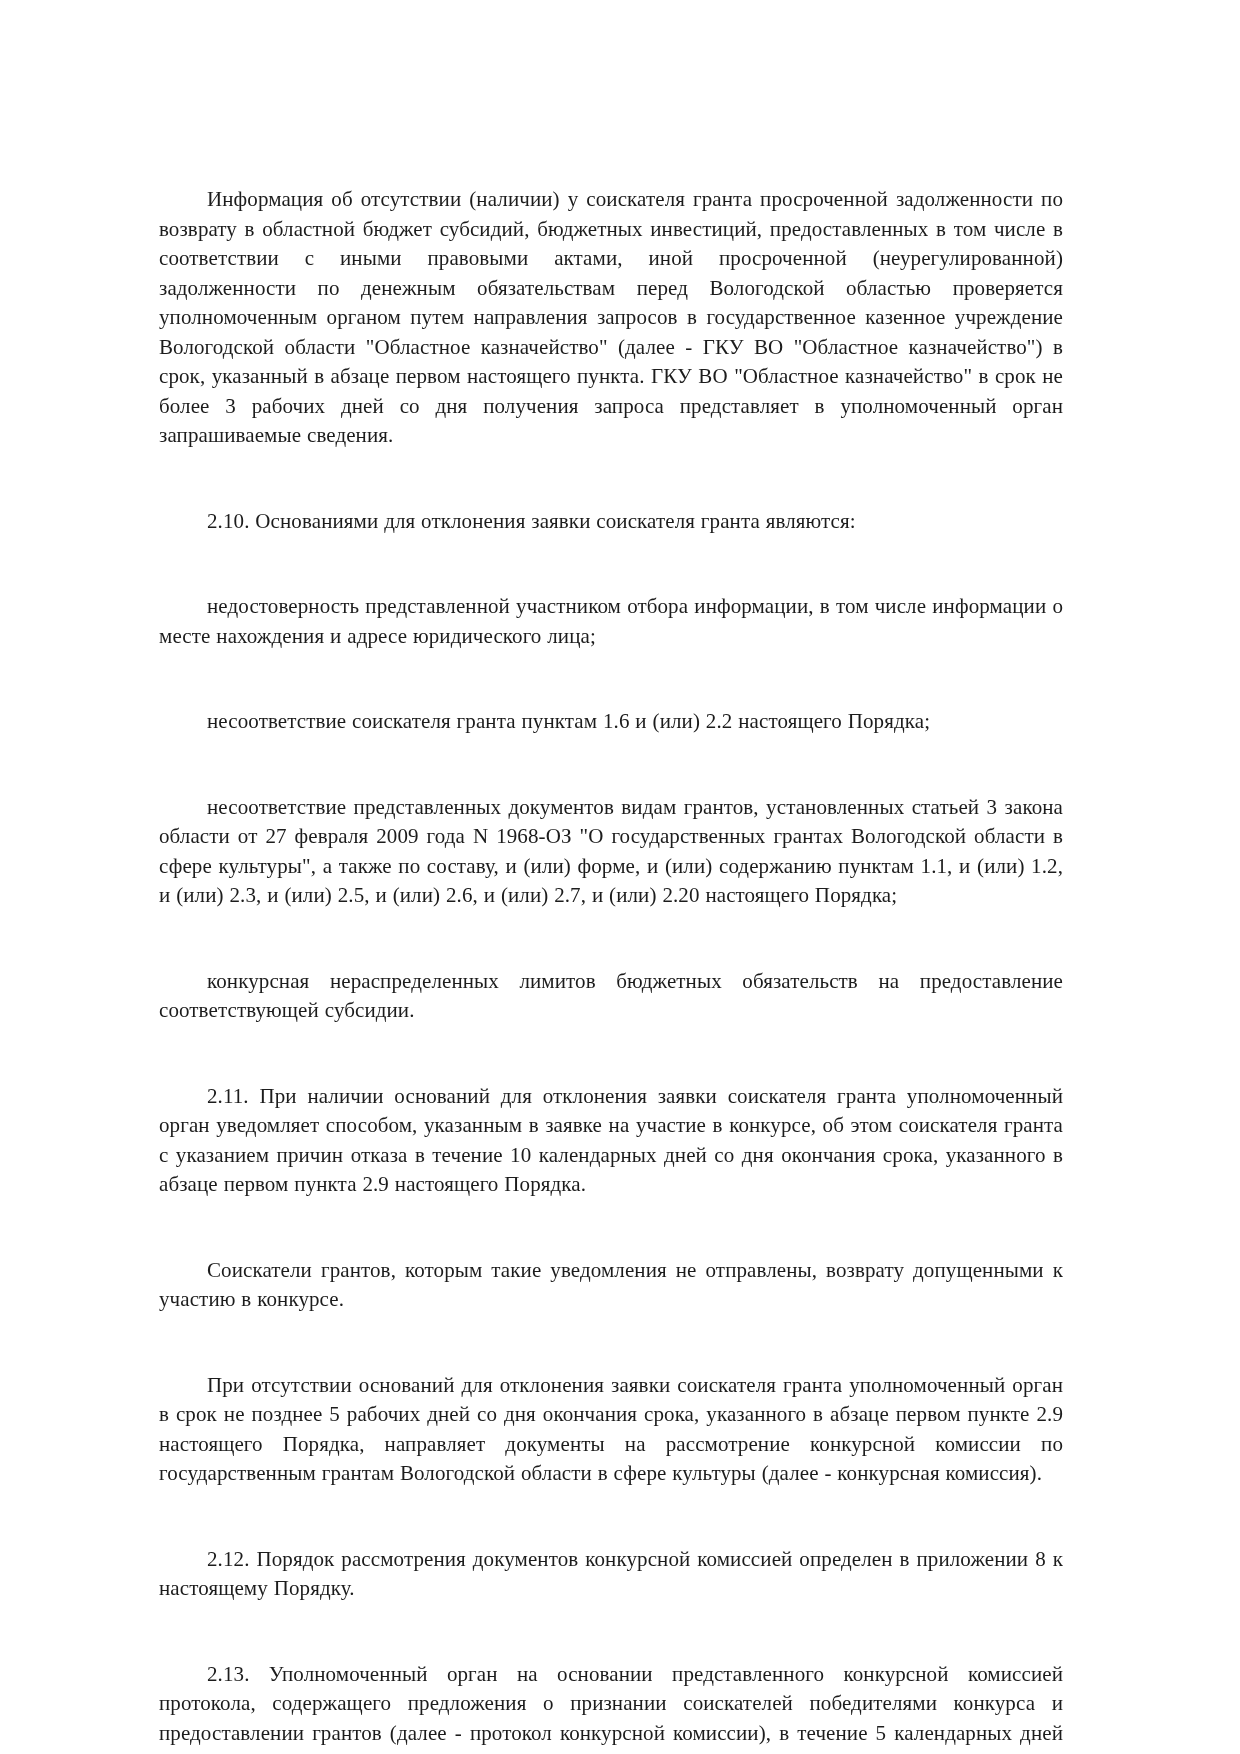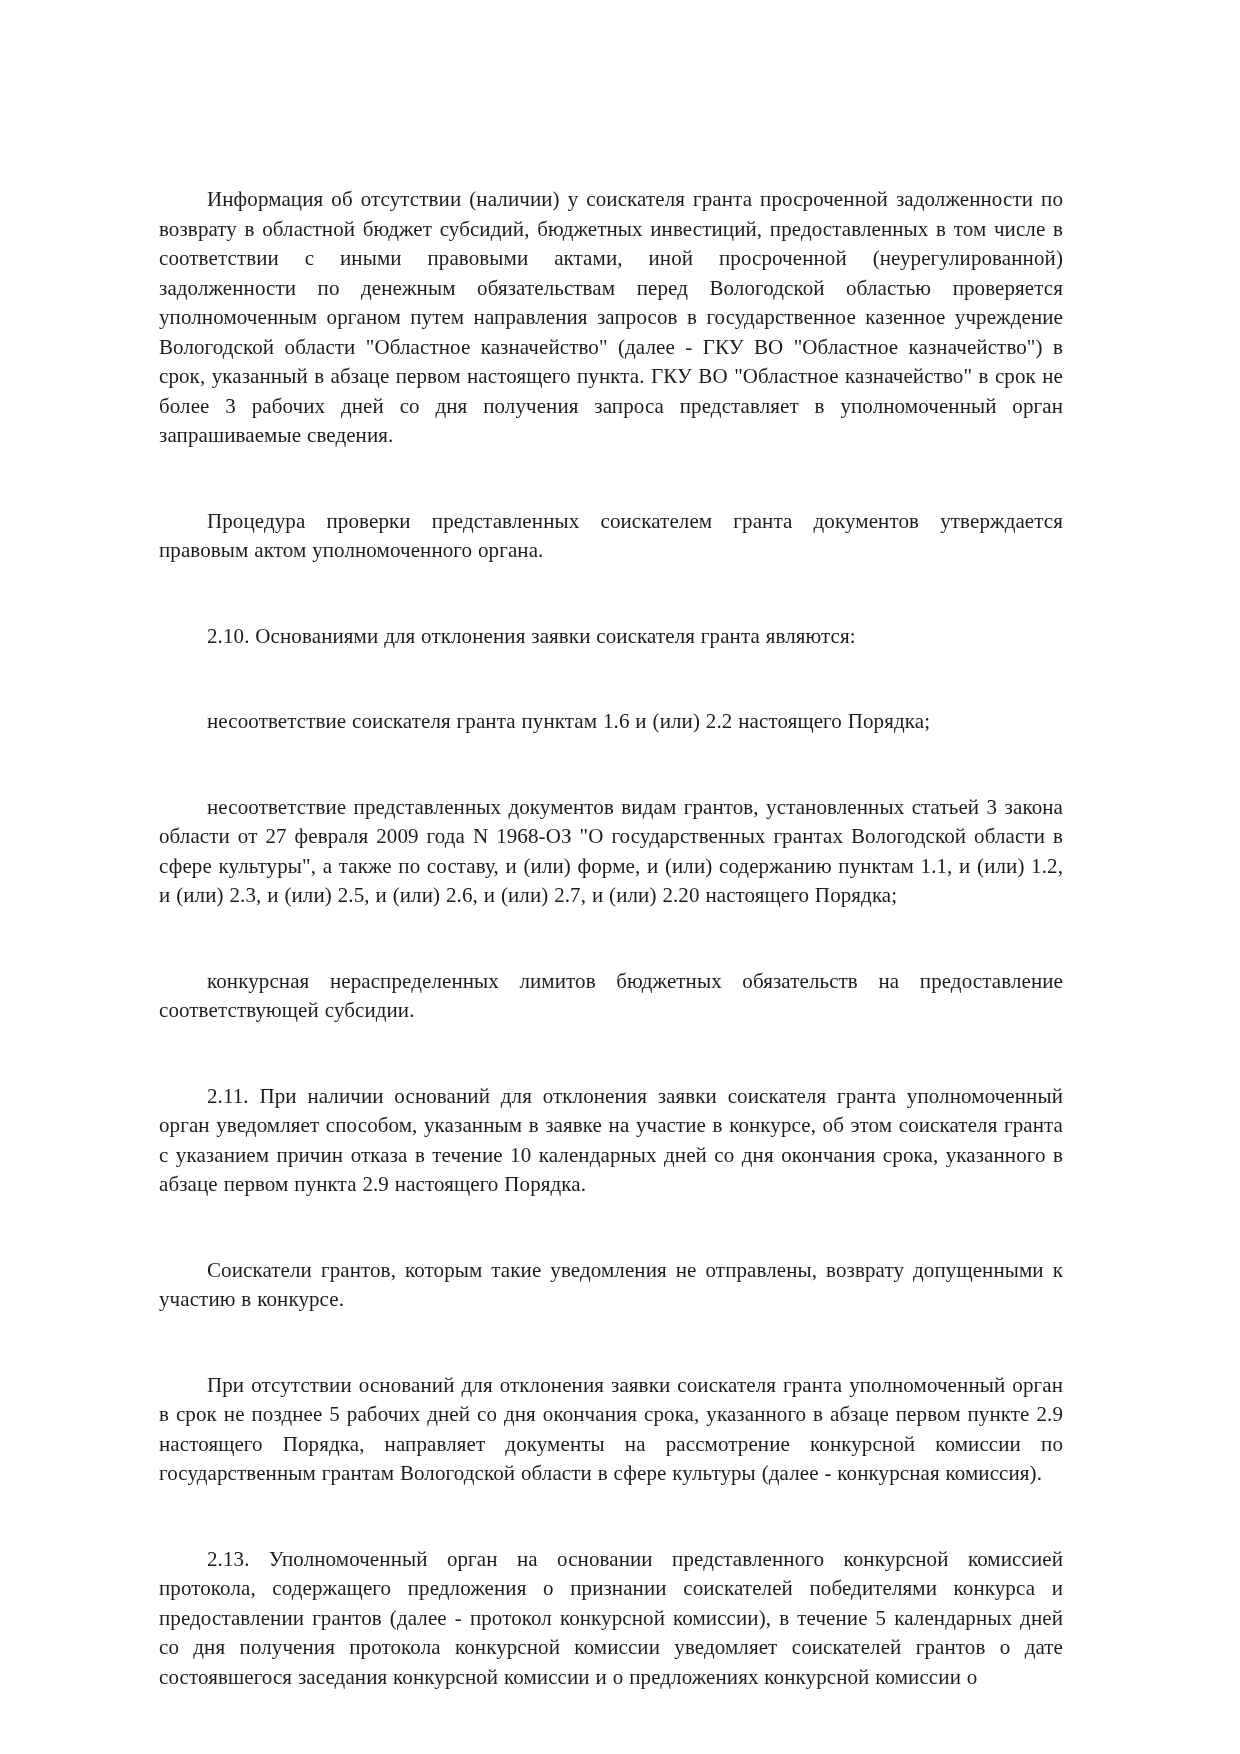--- a/index.html
+++ b/index.html
@@ -31,23 +31,24 @@
       word-spacing: 0.5px;
       letter-spacing: 0.1px;
     }
   </style>
 </head>
 <body>
 
 <div class="page">
   <div class="content">
     <p>Информация об отсутствии (наличии) у соискателя гранта просроченной задолженности по возврату в областной бюджет субсидий, бюджетных инвестиций, предоставленных в том числе в соответствии с иными правовыми актами, иной просроченной (неурегулированной) задолженности по денежным обязательствам перед Вологодской областью проверяется уполномоченным органом путем направления запросов в государственное казенное учреждение Вологодской области "Областное казначейство" (далее - ГКУ ВО "Областное казначейство") в срок, указанный в абзаце первом настоящего пункта. ГКУ ВО "Областное казначейство" в срок не более 3 рабочих дней со дня получения запроса представляет в уполномоченный орган запрашиваемые сведения.</p>
-    <p>Процедура проверки представленных соискателем гранта документов утверждается правовым актом уполномоченного органа.</p>
     <p>2.10. Основаниями для отклонения заявки соискателя гранта являются:</p>
+    <p>недостоверность представленной участником отбора информации, в том числе информации о месте нахождения и адресе юридического лица;</p>
     <p>несоответствие соискателя гранта пунктам 1.6 и (или) 2.2 настоящего Порядка;</p>
     <p>несоответствие представленных документов видам грантов, установленных статьей 3 закона области от 27 февраля 2009 года N 1968-ОЗ "О государственных грантах Вологодской области в сфере культуры", а также по составу, и (или) форме, и (или) содержанию пунктам 1.1, и (или) 1.2, и (или) 2.3, и (или) 2.5, и (или) 2.6, и (или) 2.7, и (или) 2.20 настоящего Порядка;</p>
     <p>конкурсная нераспределенных лимитов бюджетных обязательств на предоставление соответствующей субсидии.</p>
     <p>2.11. При наличии оснований для отклонения заявки соискателя гранта уполномоченный орган уведомляет способом, указанным в заявке на участие в конкурсе, об этом соискателя гранта с указанием причин отказа в течение 10 календарных дней со дня окончания срока, указанного в абзаце первом пункта 2.9 настоящего Порядка.</p>
     <p>Соискатели грантов, которым такие уведомления не отправлены, возврату допущенными к участию в конкурсе.</p>
     <p>При отсутствии оснований для отклонения заявки соискателя гранта уполномоченный орган в срок не позднее 5 рабочих дней со дня окончания срока, указанного в абзаце первом пункте 2.9 настоящего Порядка, направляет документы на рассмотрение конкурсной комиссии по государственным грантам Вологодской области в сфере культуры (далее - конкурсная комиссия).</p>
+    <p>2.12. Порядок рассмотрения документов конкурсной комиссией определен в приложении 8 к настоящему Порядку.</p>
     <p>2.13. Уполномоченный орган на основании представленного конкурсной комиссией протокола, содержащего предложения о признании соискателей победителями конкурса и предоставлении грантов (далее - протокол конкурсной комиссии), в течение 5 календарных дней со дня получения протокола конкурсной комиссии уведомляет соискателей грантов о дате состоявшегося заседания конкурсной комиссии и о предложениях конкурсной комиссии о</p>
   </div>
 </div>
 
 </body></html>

